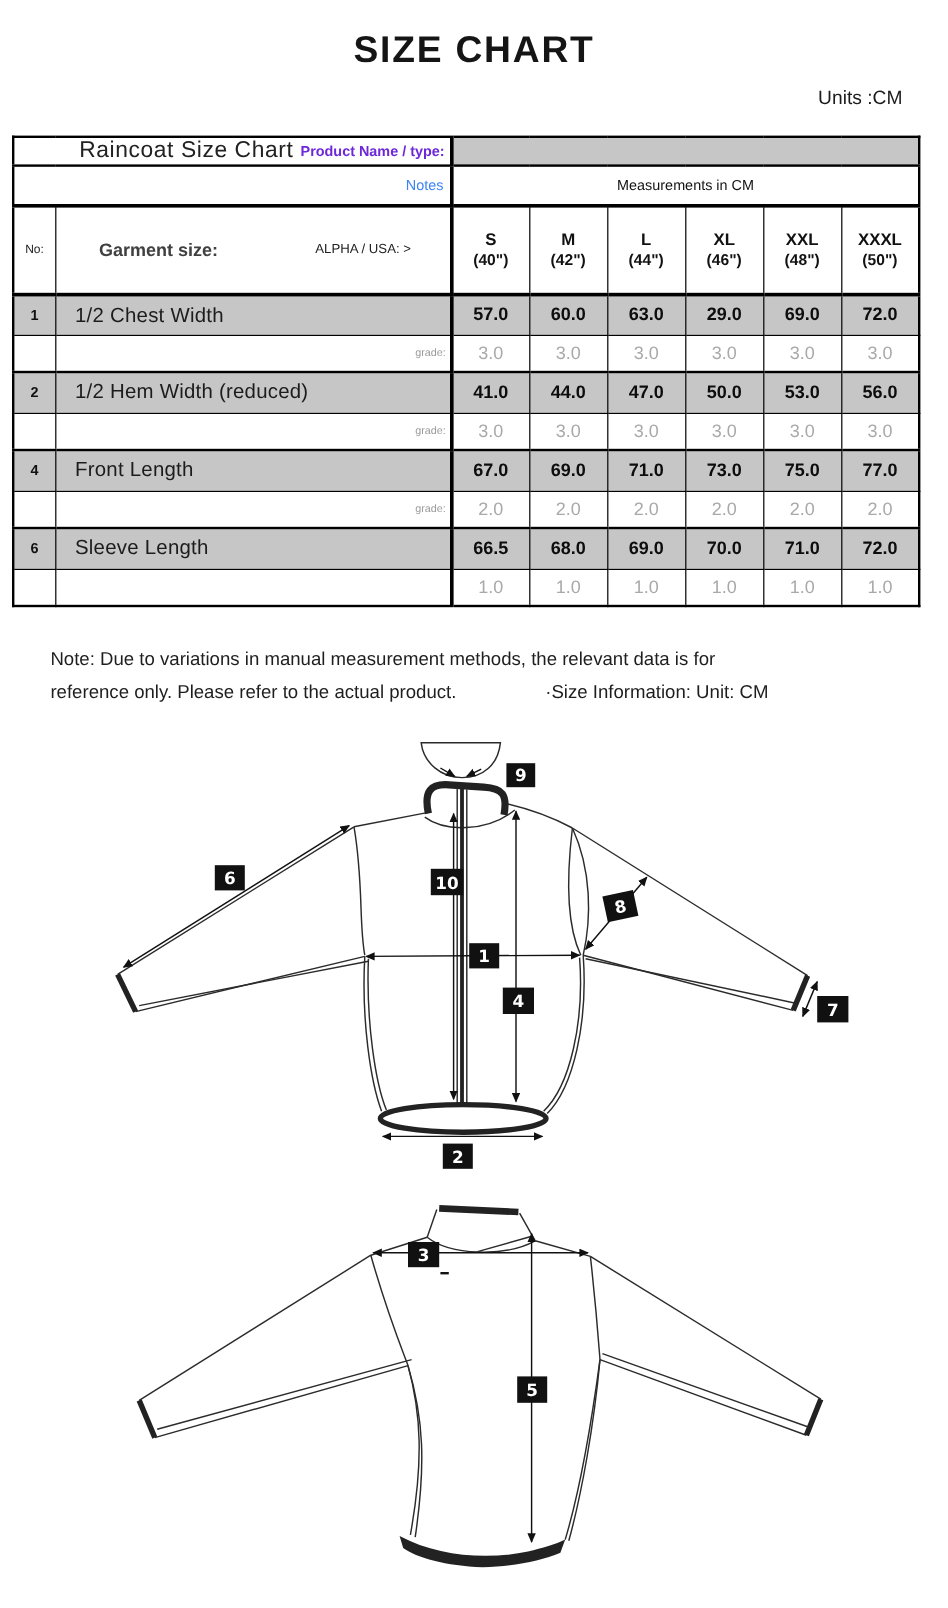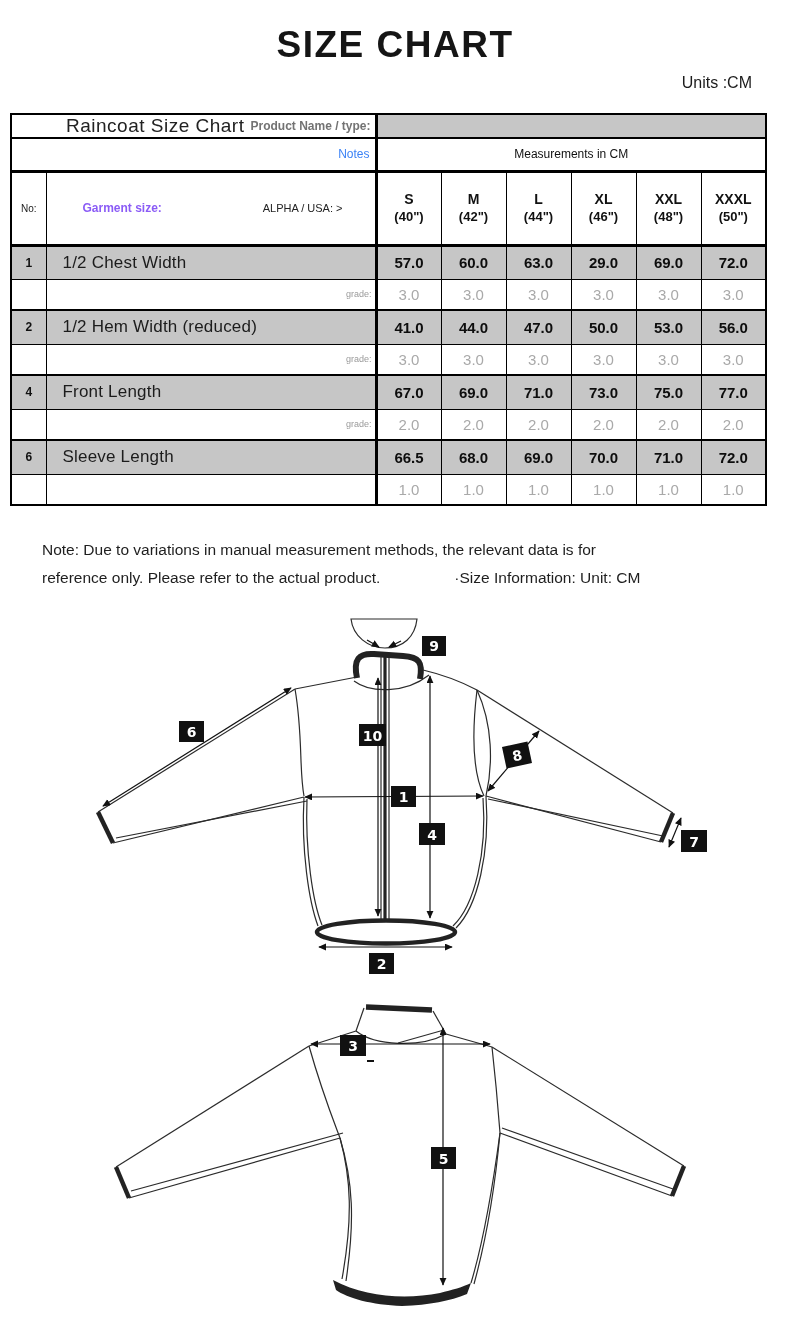--- a/index.html
+++ b/index.html
@@ -1,48 +1,48 @@
 <!DOCTYPE html>
 <html><head>
 <meta charset="utf-8">
 <style>
   html,body{margin:0;padding:0;background:#ffffff;}
   body{width:790px;height:1340px;font-family:"Liberation Sans",sans-serif;color:#1a1a1a;overflow:hidden;}
   .stage{position:relative;width:790px;height:1340px;background:#fff;}
 
   .page-title{position:absolute;top:24px;left:0;width:100%;text-align:center;
-    font-size:37px;font-weight:700;letter-spacing:1.5px;color:#151515;}
+    font-size:31px;font-weight:700;letter-spacing:1.5px;color:#151515;}
   .units{position:absolute;top:74px;right:38px;font-size:16px;color:#1c1c1c;}
 
   table.sizechart{position:absolute;top:113px;left:10px;width:755px;
     border-collapse:collapse;table-layout:fixed;background:#fff;}
   table.sizechart td{border:1px solid #000;padding:0;vertical-align:middle;
     font-family:"Liberation Sans",sans-serif;}
   table.sizechart{border:2px solid #000;}
   .v-div{border-right:3px solid #000 !important;}
 
   tr.r-title{height:22px;}
   tr.r-title td{border-bottom:2px solid #000;}
   .c-title{padding:0 4px 0 54px !important;}
   .c-title .flex{display:flex;justify-content:space-between;align-items:center;}
   .t-big{font-size:19px;letter-spacing:.5px;color:#222;font-weight:400;}
-  .t-small{font-size:12px;font-weight:700;color:#737373;}
+  .t-small{font-size:12px;font-weight:700;color:#6d28d9;}
   .c-grayhead{background:#c6c6c6;}
 
   tr.r-notes{height:33px;}
   tr.r-notes td{border-bottom:3px solid #000;}
   .c-notes{text-align:right;font-size:12px;padding-right:5px !important;color:#3b82f6;}
   .c-meas{text-align:center;font-size:12px;color:#111;}
 
   tr.r-head{height:74px;}
   tr.r-head td{border-bottom:3px solid #000;}
   .no-cell{text-align:center;font-size:10px;color:#222;}
   .garment-cell{padding:0 32px 0 36px !important;}
   .garment-cell .flex{display:flex;justify-content:space-between;align-items:center;}
-  .g-big{font-size:12px;font-weight:700;color:#8b5cf6;}
+  .g-big{font-size:15px;font-weight:700;color:#404040;}
   .g-small{font-size:11px;color:#222;}
   td.size-cell{text-align:center;font-weight:700;font-size:14px;line-height:1.3;color:#111;}
   td.size-cell .in{font-size:13px;}
 
   tr.r-val{height:34px;}
   tr.r-val td{background:#c6c6c6;border-top:2px solid #000;}
   td.no-val{text-align:center;font-weight:700;font-size:12px;color:#111;}
   td.lbl{font-size:17px;font-weight:400;color:#1c1c1c;padding-left:16px !important;letter-spacing:.2px;}
   td.val{text-align:center;font-weight:700;font-size:15px;color:#0d0d0d;}
 

